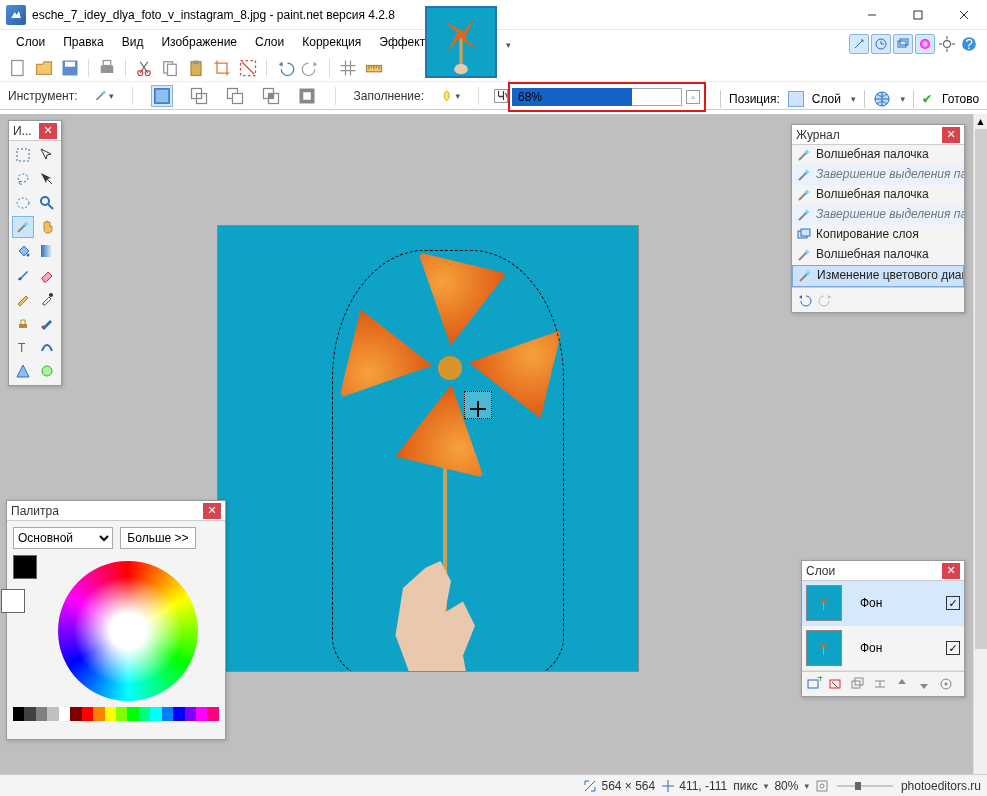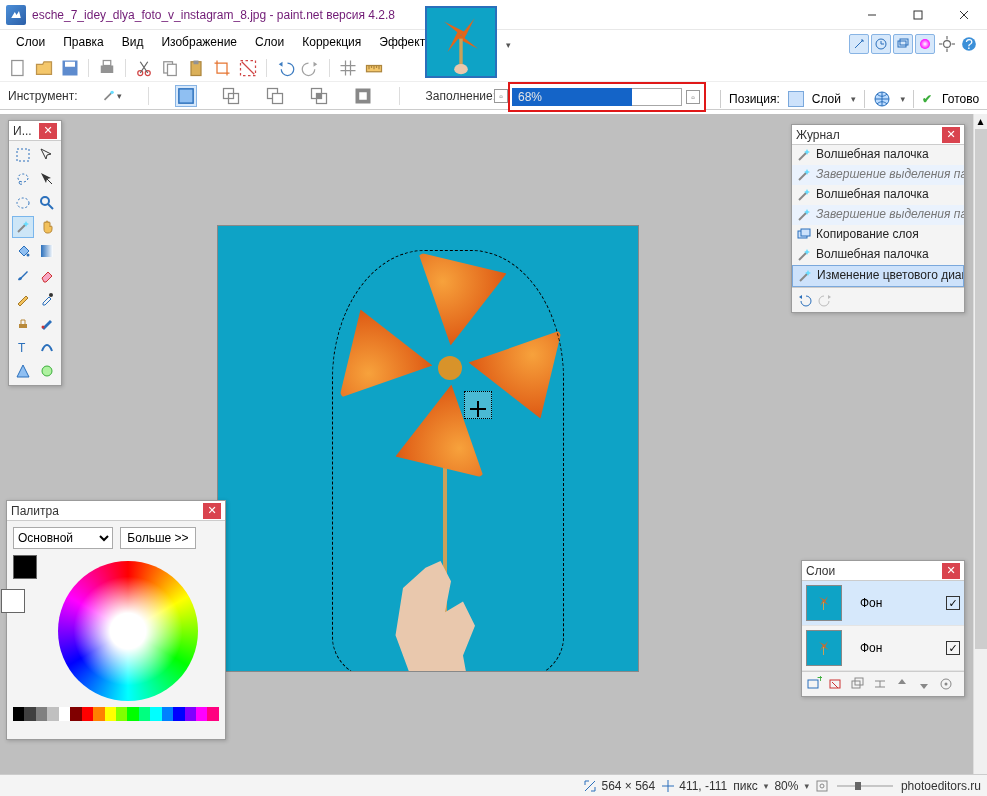--- a/index.html
+++ b/index.html
@@ -2,44 +2,44 @@
 <html><head>
 <meta charset="utf-8">
 <style>
 * { margin:0; padding:0; box-sizing:border-box; font-family:"Segoe UI",Tahoma,sans-serif; font-size:12px; user-select:none; }
 body { width:987px; height:796px; background:#fff; position:relative; overflow:hidden; }
 
 
 .titlebar { height:30px; display:flex; align-items:center; background:#fff; border-bottom:1px solid #e8e8e8; }
 .titlebar .app-icon { width:20px; height:20px; margin:0 6px; background:linear-gradient(135deg,#4c8fd8,#2b5fa8); border-radius:2px; position:relative; }
 .titlebar .app-icon::after { content:""; position:absolute; inset:4px; background:#fff; clip-path:polygon(10% 80%,40% 30%,55% 55%,75% 20%,90% 80%); }
-.titlebar .title { flex:1; color:#701a75; }
+.titlebar .title { flex:1; color:#000000; }
 .win-controls { display:flex; }
 .win-btn { width:46px; height:30px; display:flex; align-items:center; justify-content:center; color:#333; }
 .win-btn svg { width:10px; height:10px; }
 
 
 .menubar { height:24px; display:flex; align-items:center; padding:0 8px; gap:2px; }
 .menubar .menu-item { padding:3px 8px; cursor:default; }
 .menu-right { position:absolute; right:8px; top:34px; display:flex; gap:2px; align-items:center; }
 .menu-right .sq { width:20px; height:20px; border:1px solid #88b4e4; background:#d6e8fb; border-radius:2px; display:flex; align-items:center; justify-content:center; }
 .menu-right .sq svg { width:14px; height:14px; }
 .menu-right .plain { width:20px; height:20px; display:flex; align-items:center; justify-content:center; color:#555; }
 
 
 .toolbar1 { height:28px; display:flex; align-items:center; padding:0 8px; gap:6px; border-bottom:1px solid #eee; }
 .tb-ico { width:20px; height:20px; display:flex; align-items:center; justify-content:center; opacity:.9; }
 .tb-sep { width:1px; height:18px; background:#ddd; margin:0 2px; }
 
-.toolbar2 { height:28px; display:flex; align-items:center; padding:0 8px; gap:24px; border-bottom:1px solid #ccc; position:relative; }
+.toolbar2 { height:28px; display:flex; align-items:center; padding:0 8px; gap:16px; border-bottom:1px solid #ccc; position:relative; }
 .toolbar2 .lbl { color:#333; }
 .toolbar2 .sel-btn { width:22px; height:22px; border:1px solid #88b4e4; background:#d6e8fb; display:flex; align-items:center; justify-content:center; }
 .toolbar2 .ico { width:20px; height:20px; display:flex; align-items:center; justify-content:center; }
 .tolerance-box { position:absolute; left:508px; top:82px; width:198px; height:30px; border:2px solid #e01818; display:flex; align-items:center; background:#fff; }
-.tolerance-bar { height:18px; background:#1464c8; color:#e5e5e5; display:flex; align-items:center; padding-left:6px; font-size:12px; flex:0 0 120px; margin-left:2px; }
+.tolerance-bar { height:18px; background:#1464c8; color:#000000; display:flex; align-items:center; padding-left:6px; font-size:12px; flex:0 0 120px; margin-left:2px; }
 .tolerance-rest { flex:1; height:18px; border:1px solid #a7a7a7; border-left:none; }
 .plus-btn { width:14px; height:14px; border:1px solid #999; margin:0 4px; display:flex; align-items:center; justify-content:center; font-size:10px; color:#555; }
 .minus-btn { width:14px; height:14px; border:1px solid #999; margin-right:4px; display:flex; align-items:center; justify-content:center; font-size:10px; color:#555; position:absolute; left:494px; top:89px; }
 .after-tol { position:absolute; left:720px; top:90px; display:flex; align-items:center; gap:8px; }
 .after-tol .layer-swatch { width:16px; height:16px; background:#cde2fb; border:1px solid #7aa8dc; }
 .after-tol .globe { width:18px; height:18px; }
 .after-tol .sep { width:1px; height:18px; background:#ccc; }
 .after-tol .check { color:#3cae3c; font-weight:bold; margin-right:2px; }
 
 

